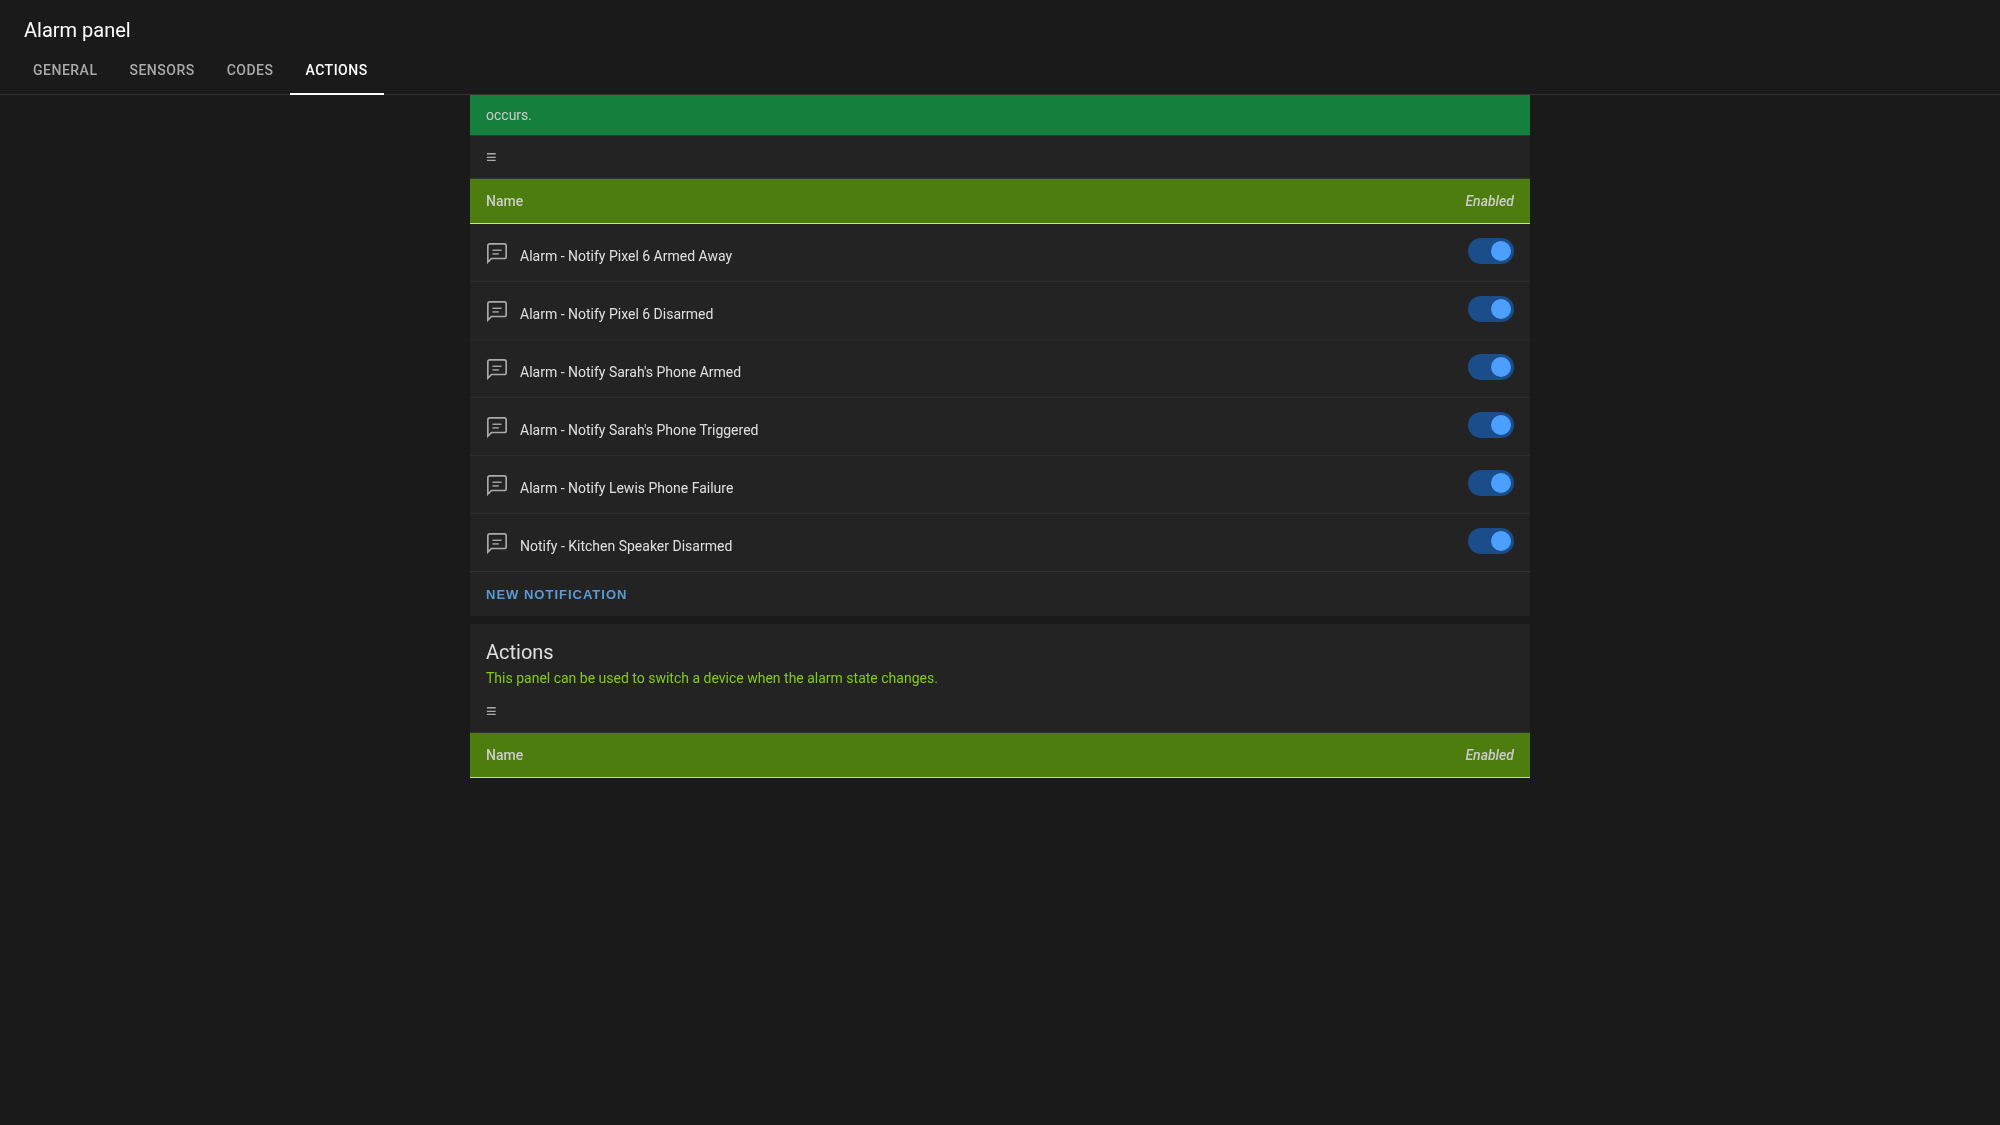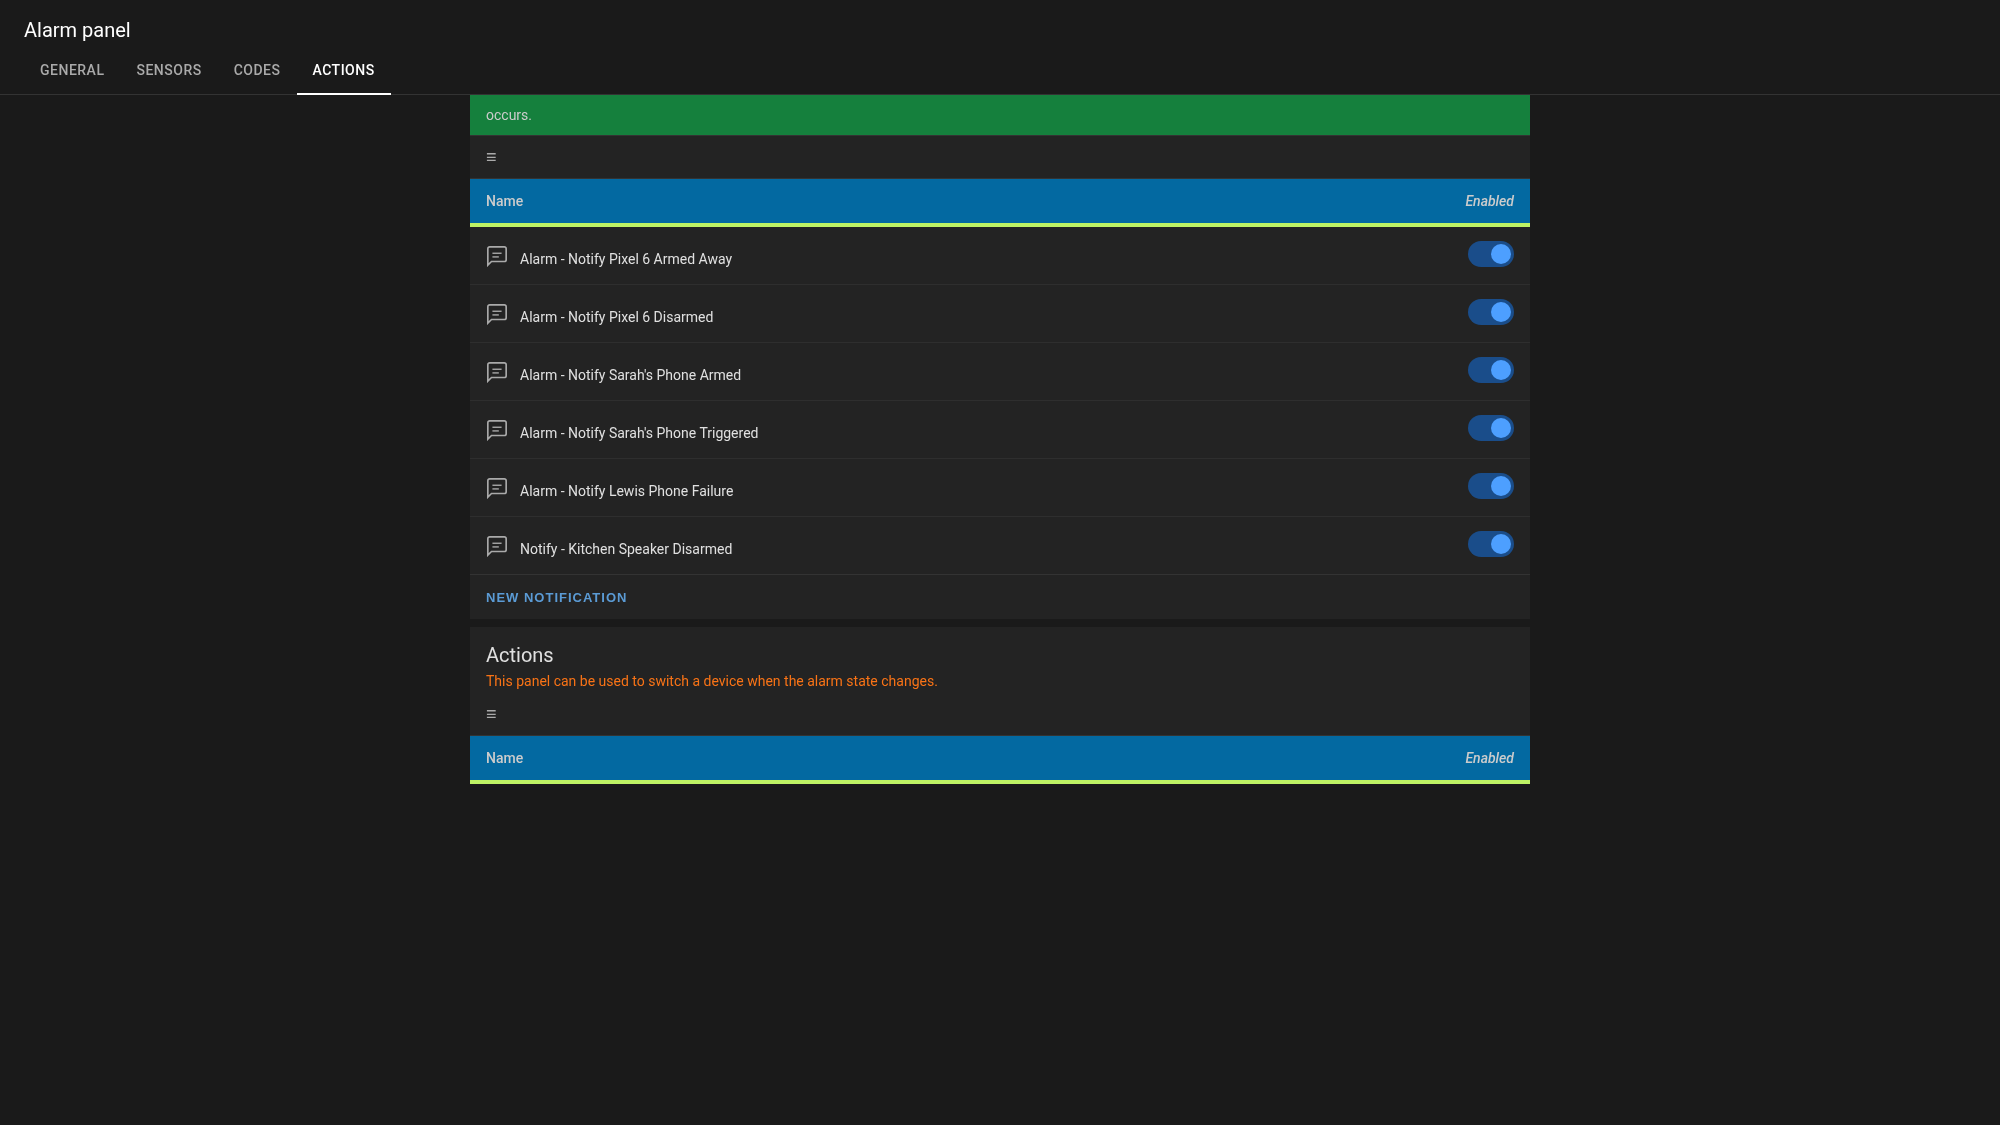--- a/index.html
+++ b/index.html
@@ -17,21 +17,21 @@
       color: #ffffff;
       font-size: 20px;
       font-weight: 400;
       padding: 18px 24px 0 24px;
     }
 
     
     .tabs {
       display: flex;
       align-items: flex-start;
-      padding: 0 24px;
+      padding: 0 17px;
       border-bottom: 1px solid #333;
       margin-top: 4px;
     }
     .tab {
       padding: 16px 16px;
       font-size: 14px;
       font-weight: 500;
       color: #aaa;
       cursor: pointer;
       letter-spacing: 0.5px;
@@ -86,22 +86,22 @@
     .table {
       width: 100%;
       border-collapse: collapse;
     }
     .table thead tr th {
       padding: 14px 16px;
       text-align: left;
       color: #ccc;
       font-weight: 500;
       font-size: 14px;
-      border-bottom: 4px solid #bef264;
-      background: #0369a1;
+      border-bottom: 1px solid #bef264;
+      background: #4d7c0f;
     }
     .table thead tr th.col-enabled {
       text-align: right;
       font-style: italic;
     }
     .table tbody tr {
       border-bottom: 1px solid #2e2e2e;
     }
     .table tbody tr:last-child {
       border-bottom: none;
@@ -189,21 +189,21 @@
     .actions-header {
       padding: 16px 16px 4px 16px;
     }
     .actions-title {
       font-size: 20px;
       color: #e0e0e0;
       font-weight: 400;
       margin-bottom: 6px;
     }
     .actions-desc {
-      color: #f97316;
+      color: #84cc16;
       font-size: 14px;
     }
 
     
     .notif-icon svg {
       width: 22px;
       height: 22px;
       fill: none;
       stroke: #aaa;
       stroke-width: 1.8;

